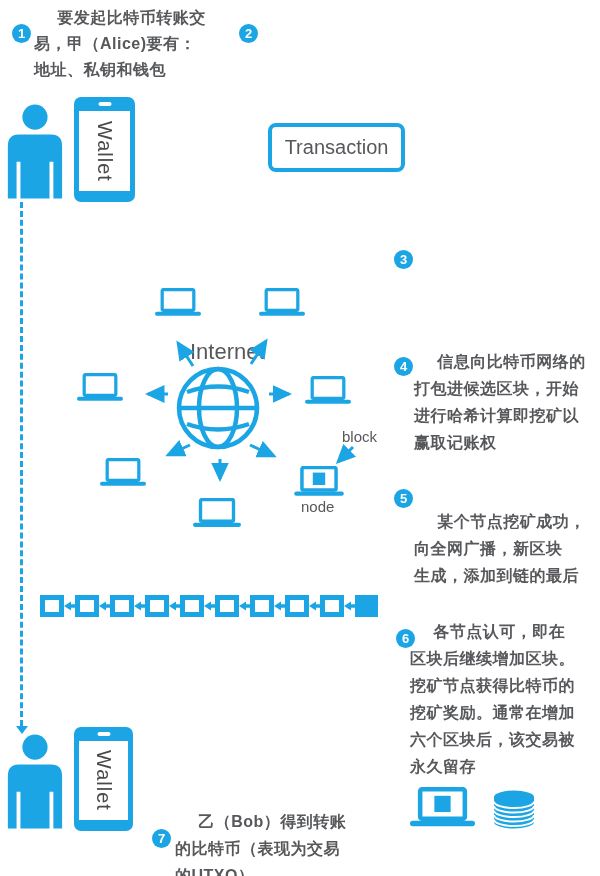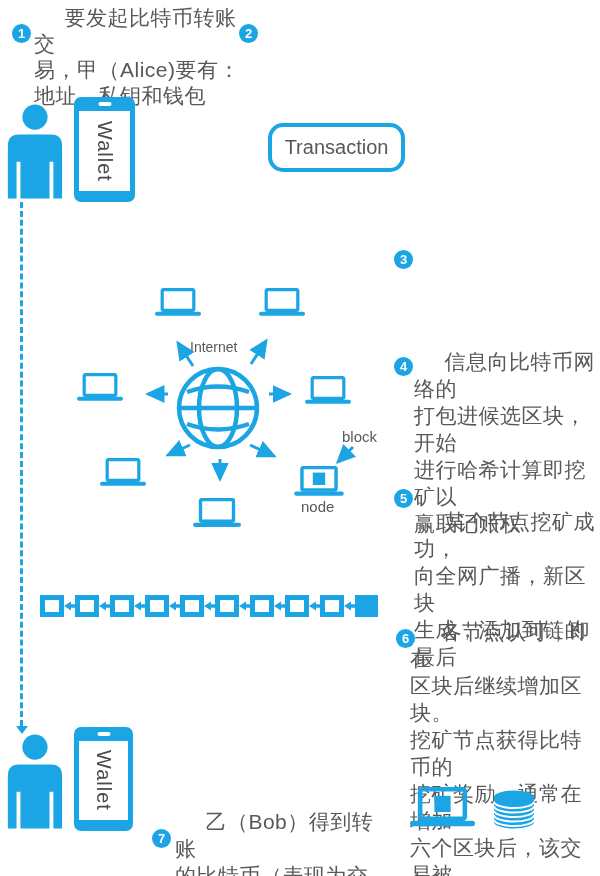--- a/index.html
+++ b/index.html
@@ -11,38 +11,38 @@
   body{font-family:"Liberation Sans","DejaVu Sans",sans-serif;}
   .canvas{position:relative;width:600px;height:876px;background:#fff;overflow:hidden;}
   .abs{position:absolute;}
   svg{display:block;color:var(--accent);}
 
   
   .badge{width:19px;height:19px;border-radius:50%;background:var(--accent);color:#fff;
          font-size:13px;font-weight:bold;display:flex;align-items:center;justify-content:center;}
 
   
-  .step-text{color:var(--text);font-size:21px;line-height:26px;white-space:pre-line;
-             text-indent:1.45em;letter-spacing:.5px;}
+  .step-text{color:var(--text);font-size:16px;line-height:26px;white-space:pre-line;
+             text-indent:1.45em;letter-spacing:.5px;font-weight:bold;}
   .lh28{line-height:27px;}
 
   
-  .tx-box{width:137px;height:49px;border:4px solid var(--accent);border-radius:15px;
+  .tx-box{width:137px;height:49px;border:4px solid var(--accent);border-radius:8px;
           display:flex;align-items:center;justify-content:center;
           color:var(--text);font-size:20px;box-sizing:border-box;}
 
   
   .phone{background:var(--accent);border-radius:7px;}
   .phone .speaker{position:absolute;top:5px;left:50%;transform:translateX(-50%);
                   width:13px;height:4px;border-radius:2px;background:#fff;}
   .phone .screen{position:absolute;left:5px;right:5px;top:14px;bottom:11px;background:#fff;
                  display:flex;align-items:center;justify-content:center;}
   .wallet-label{writing-mode:vertical-rl;color:var(--dark);font-size:20px;letter-spacing:1px;}
 
-  .net-label{color:var(--text);font-size:14px;}
+  .net-label{color:var(--text);font-size:22px;}
   .small-label{color:var(--text);font-size:15px;}
 
   
   .dotted-line{width:0;height:524px;border-left:3px dashed var(--accent);}
   .down-arrowhead{width:0;height:0;border-left:6px solid transparent;border-right:6px solid transparent;
                   border-top:8px solid var(--accent);}
 
   
   .chain{display:flex;align-items:center;}
   .chain-block{width:24px;height:22px;border:5px solid var(--accent);box-sizing:border-box;background:#fff;}

